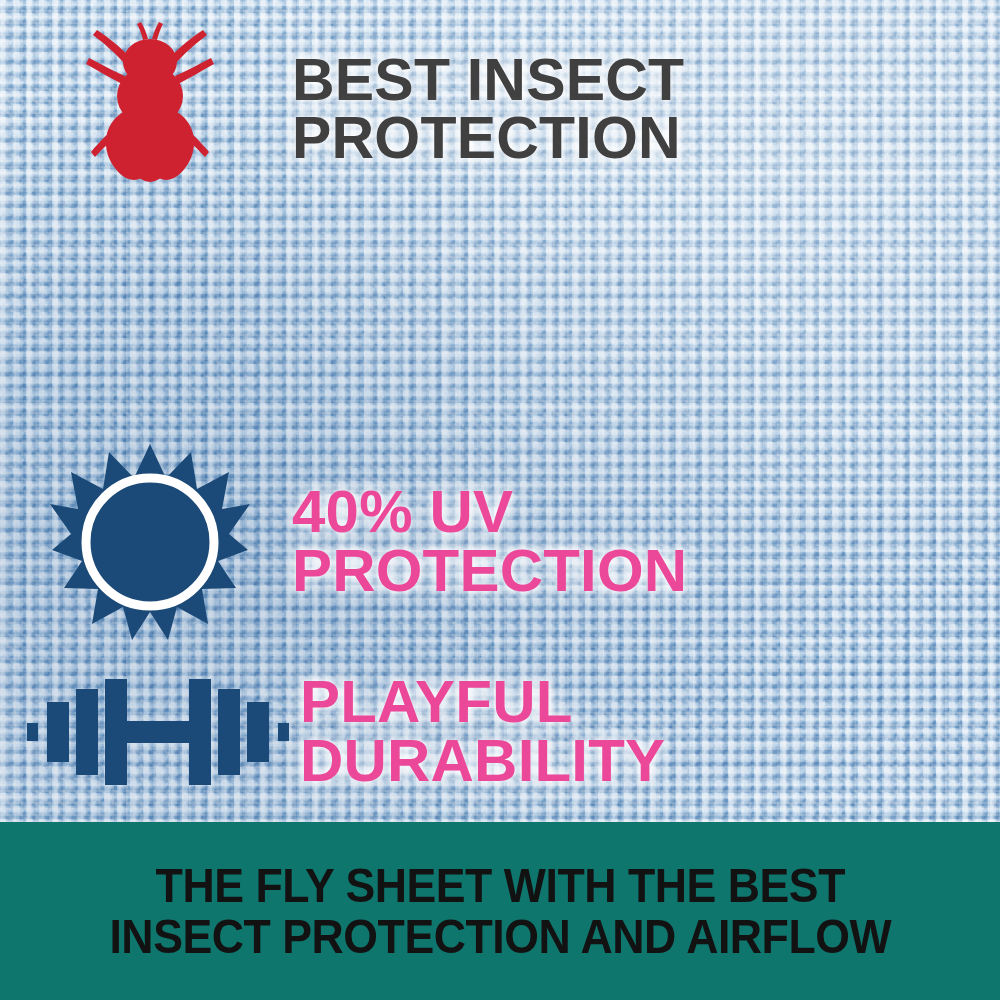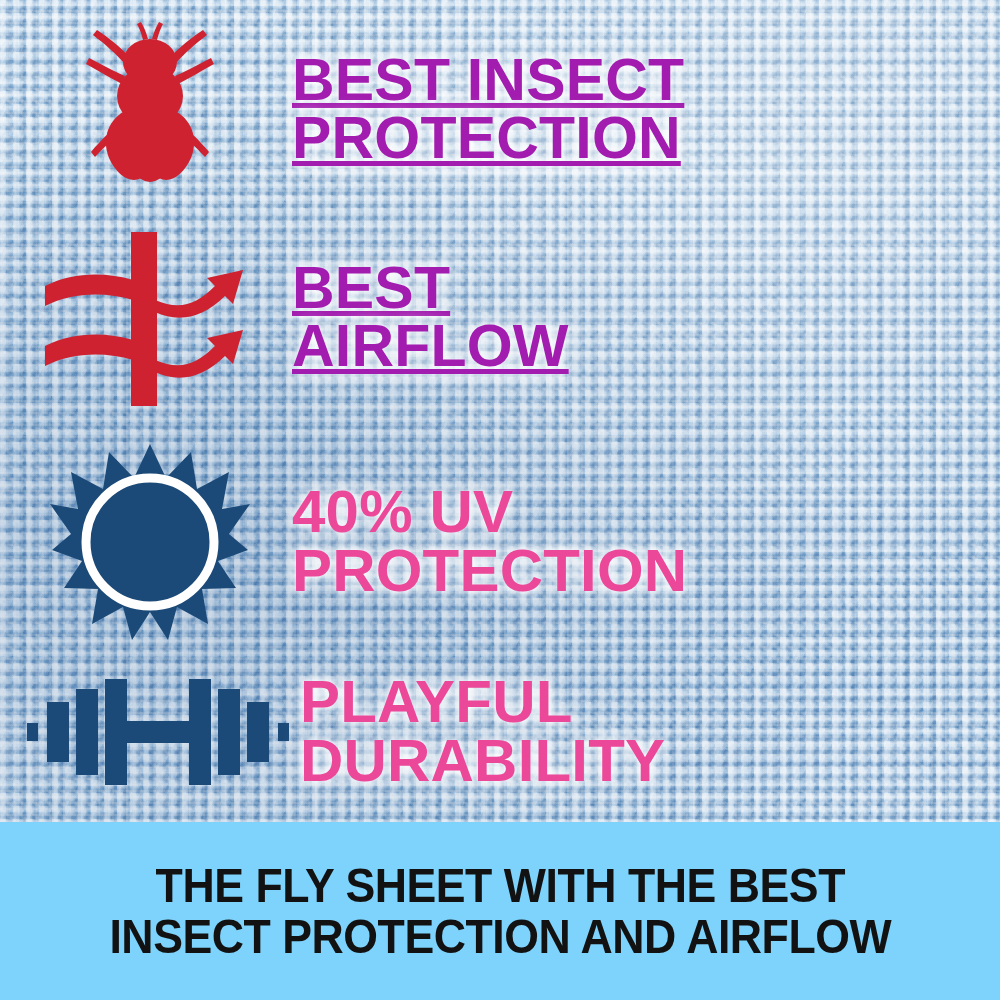--- a/index.html
+++ b/index.html
@@ -61,26 +61,25 @@
     flex:0 0 300px;
   }
   .label{
     flex:1 1 auto;
     font-weight:700;
     line-height:.98;
     letter-spacing:.2px;
     white-space:pre-line;
   }
   .label.red{
-    color:#a21caf;
+    color:#404040;
     text-shadow:
       0 0 7px rgba(255,255,255,.95),
       0 0 14px rgba(255,255,255,.85),
       0 0 22px rgba(255,255,255,.6);
-    text-decoration: underline;
   }
   .label.navy{
     color:#ec4899;
     text-shadow:
       0 0 7px rgba(255,255,255,.95),
       0 0 14px rgba(255,255,255,.85),
       0 0 22px rgba(255,255,255,.6);
   }
 
   #row-1{left:0;top:10px;width:1000px;height:200px;}
@@ -89,21 +88,21 @@
   #row-4{left:0;top:652px;width:1000px;height:160px;padding-left:8px;}
 
   #row-1 .label{font-size:59px;margin-left:-8px;}
   #row-2 .label{font-size:59px;margin-left:-8px;}
   #row-3 .label{font-size:60px;margin-left:-8px;}
   #row-4 .label{font-size:60px;margin-left:-8px;}
 
   
   #caption-bar{
     position:absolute;left:0;top:822px;width:1000px;height:178px;
-    background:#7dd3fc;
+    background:#0f766e;
     display:flex;align-items:center;justify-content:center;
   }
   #caption-text{
     color:#121212;
     font-weight:700;
     font-size:48px;
     line-height:1.07;
     text-align:center;
     letter-spacing:-0.5px;
     transform:scaleX(.93);
@@ -150,40 +149,20 @@
             <path d="M98 92 C116 100 124 120 116 140 C108 158 94 166 84 160 C76 154 80 132 86 114 C90 102 93 95 98 92 Z"></path>
 
             <ellipse cx="75" cy="122" rx="25" ry="42"></ellipse>
           </g>
         </svg>
       </div>
       <div class="label red">BEST INSECT
 PROTECTION</div>
     </div>
 
-    <div class="row" id="row-2">
-      <div class="icon-slot">
-        <svg width="215" height="180" viewBox="0 0 215 180">
-          <g fill="#cf2230">
-
-            <rect x="88" y="4" width="26" height="174"></rect>
-
-            <path d="M2 58 C30 44 62 44 90 52 L90 72 C62 64 30 64 2 78 Z"></path>
-
-            <path d="M2 118 C30 104 62 104 90 112 L90 132 C62 124 30 124 2 138 Z"></path>
-
-            <path d="M112 72 C136 82 152 78 172 58 L164 50 L200 42 L190 76 L182 68 C158 92 134 94 112 84 Z"></path>
-
-            <path d="M112 132 C136 142 152 138 172 118 L164 110 L200 102 L190 136 L182 128 C158 152 134 154 112 144 Z"></path>
-          </g>
-        </svg>
-      </div>
-      <div class="label red">BEST
-AIRFLOW</div>
-    </div>
 
     <div class="row" id="row-3">
       <div class="icon-slot">
         <svg width="200" height="200" viewBox="0 0 200 200">
 
           <polygon fill="#1c4a78" points="
             100,2 116,36 141,10 147,47 179,30 172,67 200,62 179,92 198,108 168,119
             186,146 152,147 158,182 127,165 118,198 100,170 82,198 73,165 42,182
             48,147 14,146 32,119 2,108 21,92 0,62 28,67 21,30 53,47 59,10 84,36"></polygon>
 

